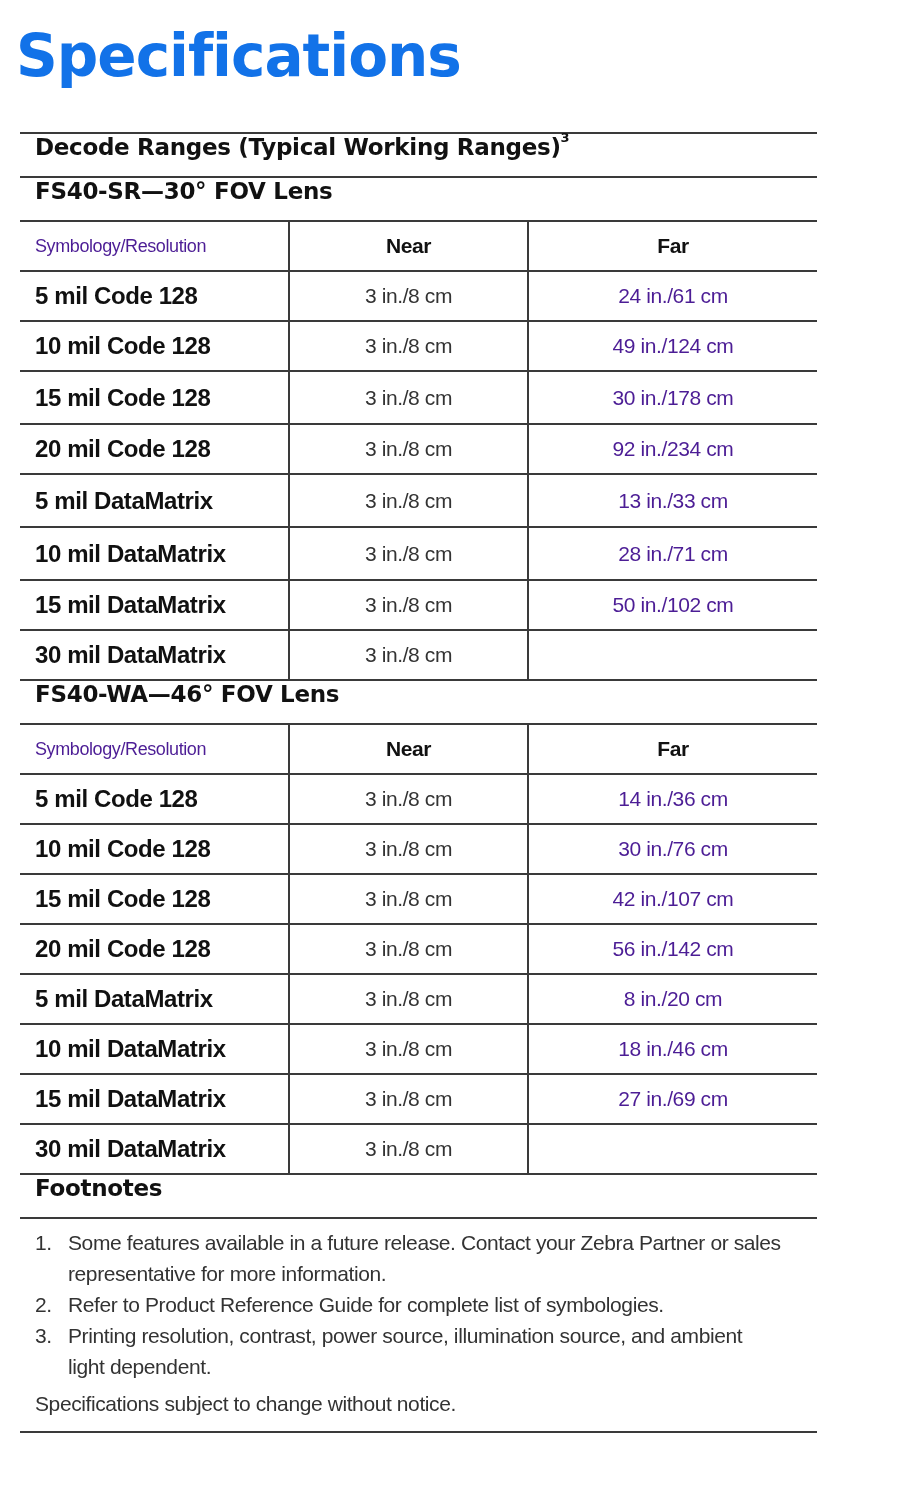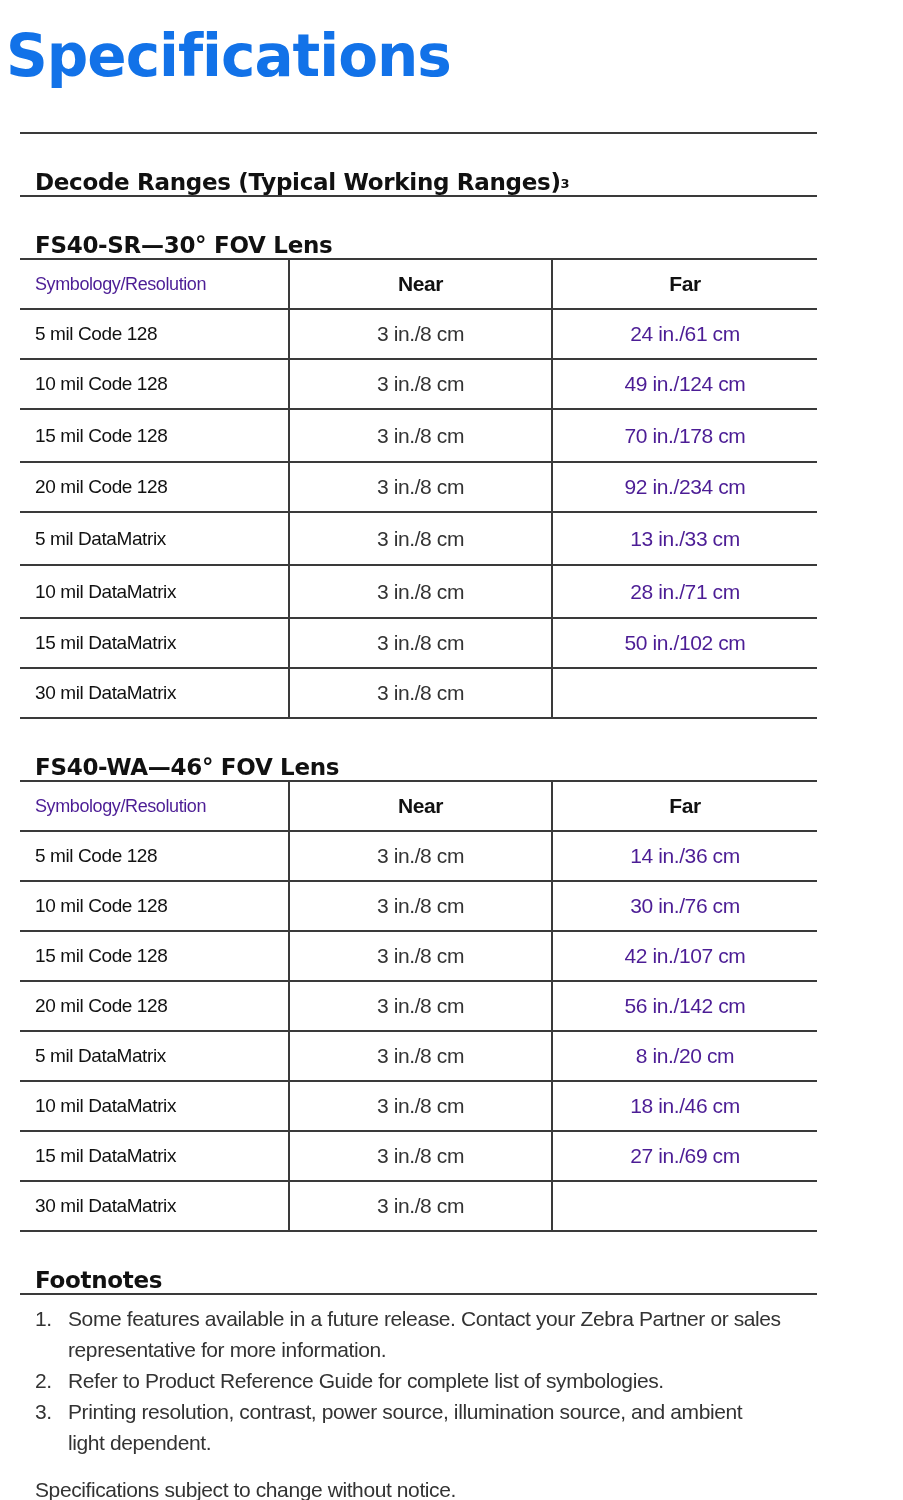--- a/index.html
+++ b/index.html
@@ -1,39 +1,39 @@
 <!DOCTYPE html>
 <html><head>
   <meta charset="utf-8">
   <style>
     html, body { margin: 0; padding: 0; background: #ffffff; }
     body { width: 903px; height: 1500px; position: relative; overflow: hidden;
            font-family: "Liberation Sans", sans-serif; color: #111; }
-    .title { position: absolute; left: 6px; top: 18px; margin: 0;
+    .title { position: absolute; left: 16px; top: 18px; margin: 0;
              font-family: "DejaVu Sans", sans-serif; font-weight: bold;
              font-size: 58px; color: #1272e8; letter-spacing: -1px; line-height: 76px; }
     .spec { position: absolute; left: 20px; top: 132px; width: 797px; }
     .hline { height: 0; border-top: 2px solid #3a3a3a; }
     .row { display: flex; align-items: center; height: 48px; }
     .row.tall { height: 51px; }
-    .section-title { height: 61px; display: flex; align-items: flex-end; padding-left: 15px;
+    .section-title { height: 42px; display: flex; align-items: flex-start; padding-left: 15px;
                      font-family: "DejaVu Sans", sans-serif; font-weight: bold; font-size: 23px; letter-spacing: -0.3px; }
     .section-title sup { font-size: 13px; position: relative; top: -4px; }
     .cell { height: 100%; display: flex; align-items: center; box-sizing: border-box; }
     .c1 { width: 270px; padding-left: 15px; border-right: 2px solid #3a3a3a;
-          font-weight: normal; font-size: 19px; letter-spacing: -0.4px; font-family: "Liberation Sans", sans-serif; }
-    .c2 { width: 263px; justify-content: center; border-right: 2px solid #3a3a3a; font-size: 21px; color: #333; letter-spacing: -0.4px; }
+          font-weight: bold; font-size: 24px; letter-spacing: -0.4px; font-family: "Liberation Sans", sans-serif; }
+    .c2 { width: 239px; justify-content: center; border-right: 2px solid #3a3a3a; font-size: 21px; color: #333; letter-spacing: -0.4px; }
     .c3 { flex: 1; justify-content: center; font-size: 21px; color: #4c1d95; letter-spacing: -0.4px; }
     .hdr .c2, .hdr .c3 { font-weight: bold; color: #111; }
     .hdr .c1 { font-weight: normal; color: #4c1d95; font-size: 18px; }
     .footnotes { padding: 8px 15px 12px 15px; font-size: 21px; color: #333; letter-spacing: -0.4px; line-height: 31px; }
     .fn { display: flex; }
     .fn .num { width: 33px; flex: none; }
     .fn .txt { flex: 1; padding-right: 20px; }
-    .disclaimer { margin-top: 16px; }
+    .disclaimer { margin-top: 6px; }
   </style>
 </head>
 <body>
 
 <h1 class="title">Specifications</h1>
 
 <div class="spec">
   <div class="hline"></div>
   <div class="section-title">
     <span>Decode Ranges (Typical Working Ranges)</span>
@@ -57,21 +57,21 @@
   <div class="hline"></div>
   <div class="row">
     <div class="cell c1">10 mil Code 128</div>
     <div class="cell c2">3 in./8 cm</div>
     <div class="cell c3">49 in./124 cm</div>
   </div>
   <div class="hline"></div>
   <div class="row tall">
     <div class="cell c1">15 mil Code 128</div>
     <div class="cell c2">3 in./8 cm</div>
-    <div class="cell c3">70 in./178 cm</div>
+    <div class="cell c3">30 in./178 cm</div>
   </div>
   <div class="hline"></div>
   <div class="row">
     <div class="cell c1">20 mil Code 128</div>
     <div class="cell c2">3 in./8 cm</div>
     <div class="cell c3">92 in./234 cm</div>
   </div>
   <div class="hline"></div>
   <div class="row tall">
     <div class="cell c1">5 mil DataMatrix</div>

